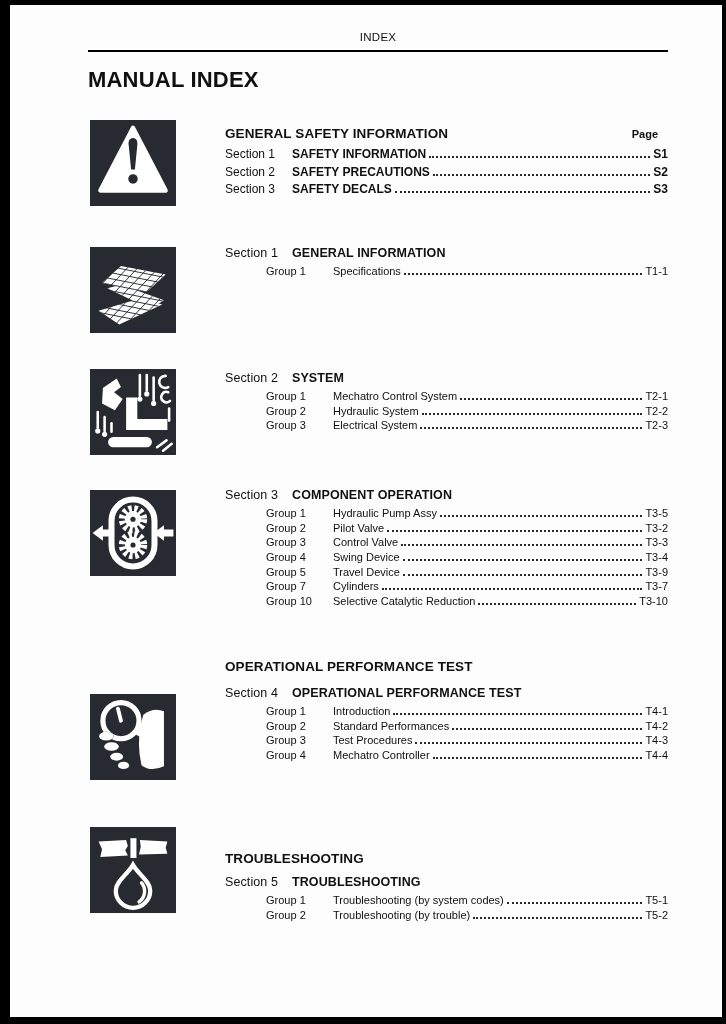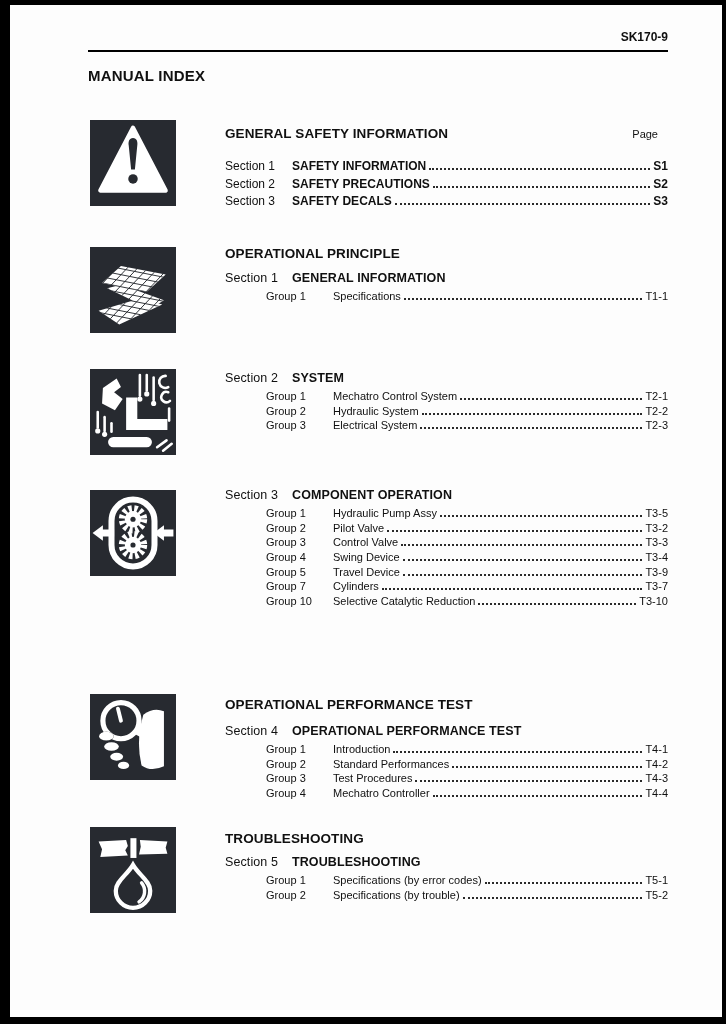--- a/index.html
+++ b/index.html
@@ -9,50 +9,50 @@
   .frame.left{left:0;top:0;width:10px;height:1024px;}
   .frame.top{left:0;top:0;width:726px;height:5px;}
   .frame.right{right:0;top:0;width:4px;height:1024px;}
   .frame.bottom{left:0;bottom:0;width:726px;height:7px;}
 
   .hdr-center{position:absolute;top:31px;left:88px;width:580px;text-align:center;
               font-size:11.5px;letter-spacing:.3px;}
   .hdr-right{position:absolute;top:30px;left:88px;width:580px;text-align:right;
              font-size:12px;font-weight:bold;}
   .rule{position:absolute;top:50px;left:88px;width:580px;height:0;border-top:2px solid #000;}
-  .h1{position:absolute;top:67px;left:88px;font-size:15px;font-weight:bold;letter-spacing:.2px;}
+  .h1{position:absolute;top:67px;left:88px;font-size:22px;font-weight:bold;letter-spacing:.2px;}
 
   .icon{position:absolute;left:90px;width:86px;height:86px;}
   .icon svg{display:block;width:100%;height:100%;}
 
   .block{position:absolute;left:225px;width:443px;}
   .btitle{display:flex;justify-content:space-between;align-items:baseline;
           font-size:13.5px;font-weight:bold;line-height:15px;letter-spacing:.1px;}
-  .btitle .pagelbl{font-weight:normal;font-size:11px;padding-right:10px;letter-spacing:0;}
+  .btitle .pagelbl{font-weight:bold;font-size:11px;padding-right:10px;letter-spacing:0;}
   .sec{display:flex;align-items:baseline;font-size:12.5px;font-weight:bold;
        line-height:15px;margin-bottom:3px;letter-spacing:.1px;}
   .row{display:flex;align-items:baseline;}
   .lbl{flex:0 0 67px;font-weight:normal;}
   .txt{flex:0 0 auto;white-space:nowrap;}
   .dots{flex:1 1 auto;min-width:8px;border-bottom:2px dotted #2a2a2a;margin:0 3px 3px 3px;}
   .pg{flex:0 0 auto;}
   .g{font-size:11px;line-height:14.7px;height:14.7px;margin-left:41px;}
   .srow{font-size:12px;font-weight:bold;line-height:17.5px;height:17.5px;}
-  .mb8{margin-bottom:16px;} .mb9{margin-bottom:9px;} .mb10{margin-bottom:10px;} .mb12{margin-bottom:12px;}
+  .mb8{margin-bottom:4px;} .mb9{margin-bottom:9px;} .mb10{margin-bottom:10px;} .mb12{margin-bottom:12px;}
 </style>
 </head>
 <body>
 
 <div class="page">
   <div class="frame left"></div>
   <div class="frame top"></div>
   <div class="frame right"></div>
   <div class="frame bottom"></div>
 
-  <div class="hdr-right">SK170-9</div>
+  <div class="hdr-center">INDEX</div>
   <div class="rule"></div>
   <div class="h1">MANUAL INDEX</div>
 
   <div class="icon" style="top:120px">
     <svg viewBox="0 0 100 100">
       <rect width="100" height="100" fill="#272a30"></rect>
       <path d="M50 9 L88 82 L12 82 Z" fill="#fff" stroke="#fff" stroke-width="5" stroke-linejoin="round"></path>
       <path d="M50 21 C45.5 21 44.4 25.5 45 29.5 L47.8 57.5 L52.2 57.5 L55 29.5 C55.6 25.5 54.5 21 50 21 Z" fill="#272a30"></path>
       <circle cx="50" cy="68.5" r="5.5" fill="#272a30"></circle>
     </svg>
@@ -191,23 +191,20 @@
     </div>
     <div class="row srow">
       <span class="lbl">Section 3</span>
       <span class="txt">SAFETY DECALS</span>
       <span class="dots"></span>
       <span class="pg">S3</span>
     </div>
   </div>
 
   <div class="block" style="top:246px">
-    <div class="btitle mb10">
-      <span>OPERATIONAL PRINCIPLE</span>
-    </div>
     <div class="sec">
       <span class="lbl">Section 1</span>
       <span class="txt">GENERAL INFORMATION</span>
     </div>
     <div class="row g">
       <span class="lbl">Group 1</span>
       <span class="txt">Specifications</span>
       <span class="dots"></span>
       <span class="pg">T1-1</span>
     </div>
@@ -280,21 +277,21 @@
       <span class="pg">T3-7</span>
     </div>
     <div class="row g">
       <span class="lbl">Group 10</span>
       <span class="txt">Selective Catalytic Reduction</span>
       <span class="dots"></span>
       <span class="pg">T3-10</span>
     </div>
   </div>
 
-  <div class="block" style="top:697px">
+  <div class="block" style="top:659px">
     <div class="btitle mb12">
       <span>OPERATIONAL PERFORMANCE TEST</span>
     </div>
     <div class="sec">
       <span class="lbl">Section 4</span>
       <span class="txt">OPERATIONAL PERFORMANCE TEST</span>
     </div>
     <div class="row g">
       <span class="lbl">Group 1</span>
       <span class="txt">Introduction</span>
@@ -314,34 +311,34 @@
       <span class="pg">T4-3</span>
     </div>
     <div class="row g">
       <span class="lbl">Group 4</span>
       <span class="txt">Mechatro Controller</span>
       <span class="dots"></span>
       <span class="pg">T4-4</span>
     </div>
   </div>
 
-  <div class="block" style="top:831px">
+  <div class="block" style="top:851px">
     <div class="btitle mb9">
       <span>TROUBLESHOOTING</span>
     </div>
     <div class="sec">
       <span class="lbl">Section 5</span>
       <span class="txt">TROUBLESHOOTING</span>
     </div>
     <div class="row g">
       <span class="lbl">Group 1</span>
-      <span class="txt">Specifications (by error codes)</span>
+      <span class="txt">Troubleshooting (by system codes)</span>
       <span class="dots"></span>
       <span class="pg">T5-1</span>
     </div>
     <div class="row g">
       <span class="lbl">Group 2</span>
-      <span class="txt">Specifications (by trouble)</span>
+      <span class="txt">Troubleshooting (by trouble)</span>
       <span class="dots"></span>
       <span class="pg">T5-2</span>
     </div>
   </div>
 </div>
 
 </body></html>

